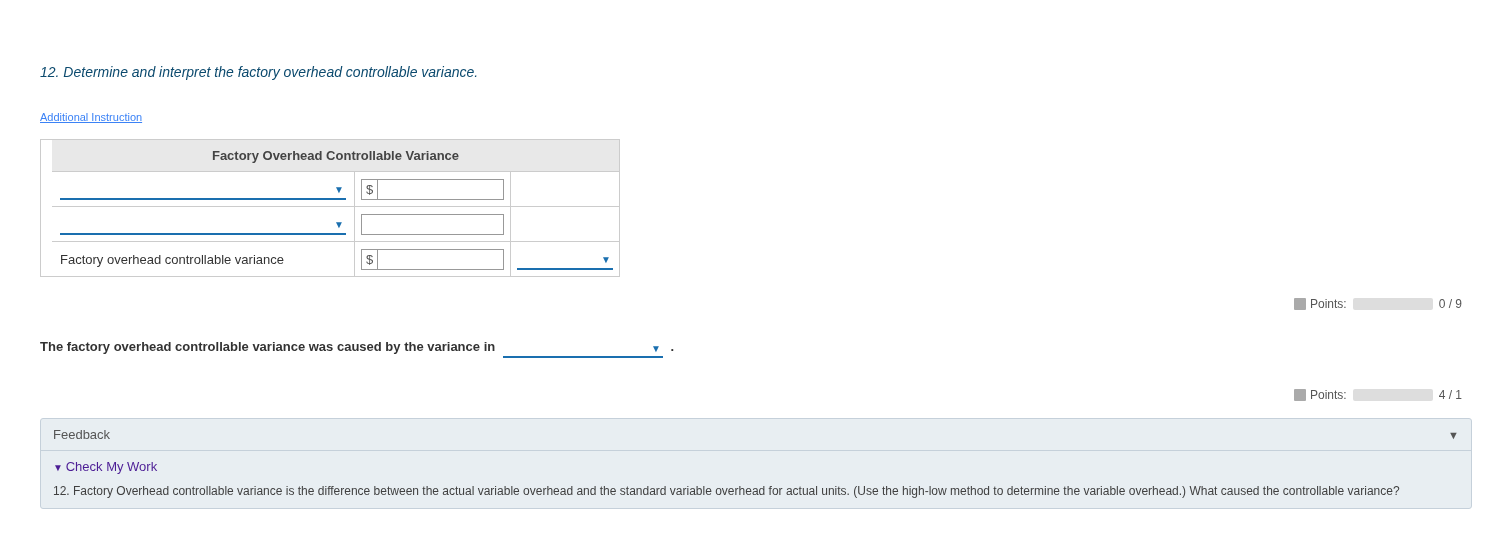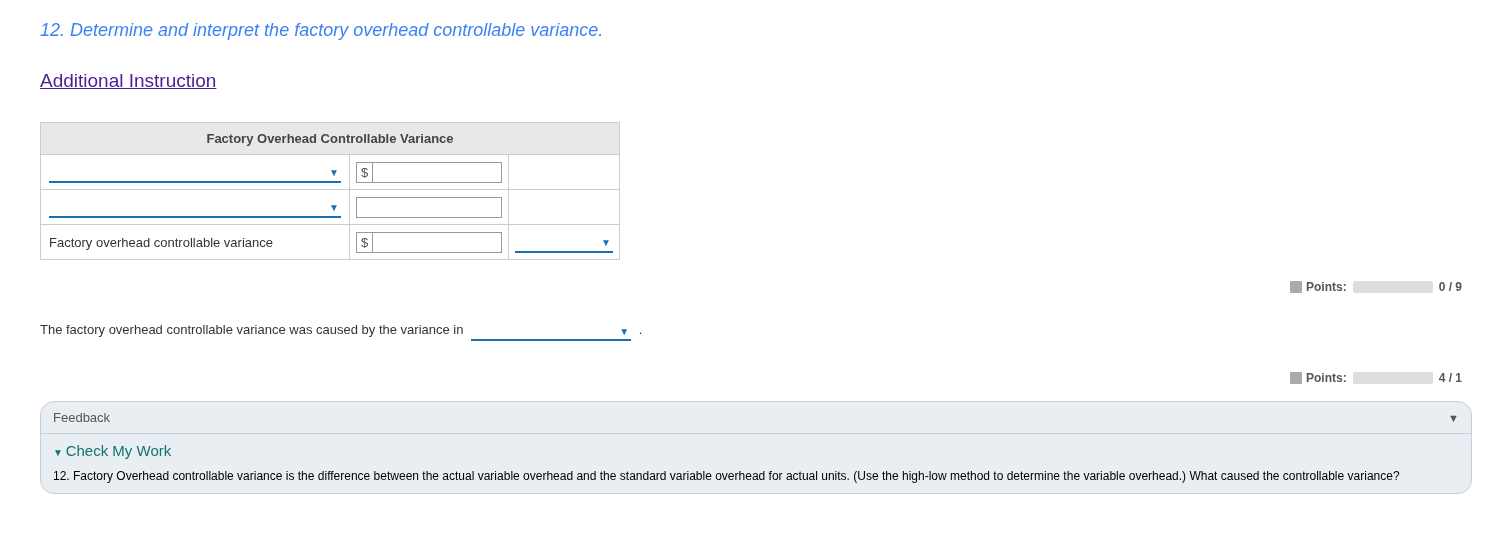--- a/index.html
+++ b/index.html
@@ -5,36 +5,38 @@
     * { box-sizing: border-box; margin: 0; padding: 0; }
     body {
       font-family: Arial, sans-serif;
       font-size: 13px;
       background: #fff;
       color: #333;
       padding: 20px 40px;
     }
     .question-instruction {
       font-style: italic;
-      font-size: 18px;
+      font-size: 14px;
+      color: #0c4a6e;
+      margin-bottom: 14px;
+      margin-top: 44px;
+    }
+    .additional-instruction {
       color: #3b82f6;
-      margin-bottom: 14px;
-    }
-    .additional-instruction {
-      color: #4c1d95;
       text-decoration: underline;
       cursor: pointer;
-      font-size: 19px;
-      margin-bottom: 30px;
+      font-size: 11px;
+      margin-bottom: 16px;
       display: inline-block;
     }
     .table-container {
       border: 1px solid #ccc;
       width: 580px;
       margin-bottom: 20px;
+      padding-left: 11px;
     }
     .table-header {
       background: #e8e8e8;
       text-align: center;
       padding: 8px;
       font-size: 13px;
       font-weight: bold;
       color: #444;
       border-bottom: 1px solid #ccc;
     }
@@ -132,21 +134,20 @@
       padding: 2px 4px;
       font-size: 13px;
       width: 100%;
     }
     .points-row {
       display: flex;
       justify-content: flex-end;
       align-items: center;
       margin-bottom: 16px;
       padding-right: 10px;
-      font-weight: bold;
     }
     .points-label {
       font-size: 12px;
       color: #555;
       margin-right: 6px;
     }
     .points-bar-bg {
       width: 80px;
       height: 12px;
       background: #ddd;
@@ -166,20 +167,21 @@
       display: inline-block;
     }
     .sentence-section {
       margin-bottom: 20px;
       padding: 10px 0;
     }
     .sentence-text {
       font-size: 13px;
       color: #333;
       display: inline;
+      font-weight: bold;
     }
     .inline-dropdown-wrapper {
       display: inline-block;
       position: relative;
       margin: 0 4px;
       vertical-align: middle;
     }
     .inline-dropdown-wrapper::after {
       content: '▼';
       position: absolute;
@@ -198,21 +200,21 @@
       color: #333;
       appearance: none;
       -webkit-appearance: none;
       cursor: pointer;
       padding: 2px 20px 2px 2px;
       min-width: 160px;
     }
     .feedback-section {
       background: #e8eef2;
       border: 1px solid #c5d0da;
-      border-radius: 14px;
+      border-radius: 3px;
       margin-top: 10px;
     }
     .feedback-header {
       display: flex;
       justify-content: space-between;
       align-items: center;
       padding: 8px 12px;
       border-bottom: 1px solid #c5d0da;
       cursor: pointer;
     }
@@ -221,31 +223,31 @@
       color: #555;
     }
     .feedback-chevron {
       font-size: 11px;
       color: #555;
     }
     .check-my-work-section {
       padding: 8px 12px;
     }
     .check-my-work-title {
-      font-size: 15px;
-      color: #0f766e;
+      font-size: 13px;
+      color: #4c1d95;
       margin-bottom: 8px;
     }
     .check-my-work-title::before {
       content: '▼ ';
       font-size: 10px;
     }
     .feedback-text {
       font-size: 12px;
-      color: #000000;
+      color: #404040;
       line-height: 1.5;
     }
   </style>
 </head>
 <body>
 
 
 
 
 <p class="question-instruction">12. Determine and interpret the factory overhead controllable variance.</p>

